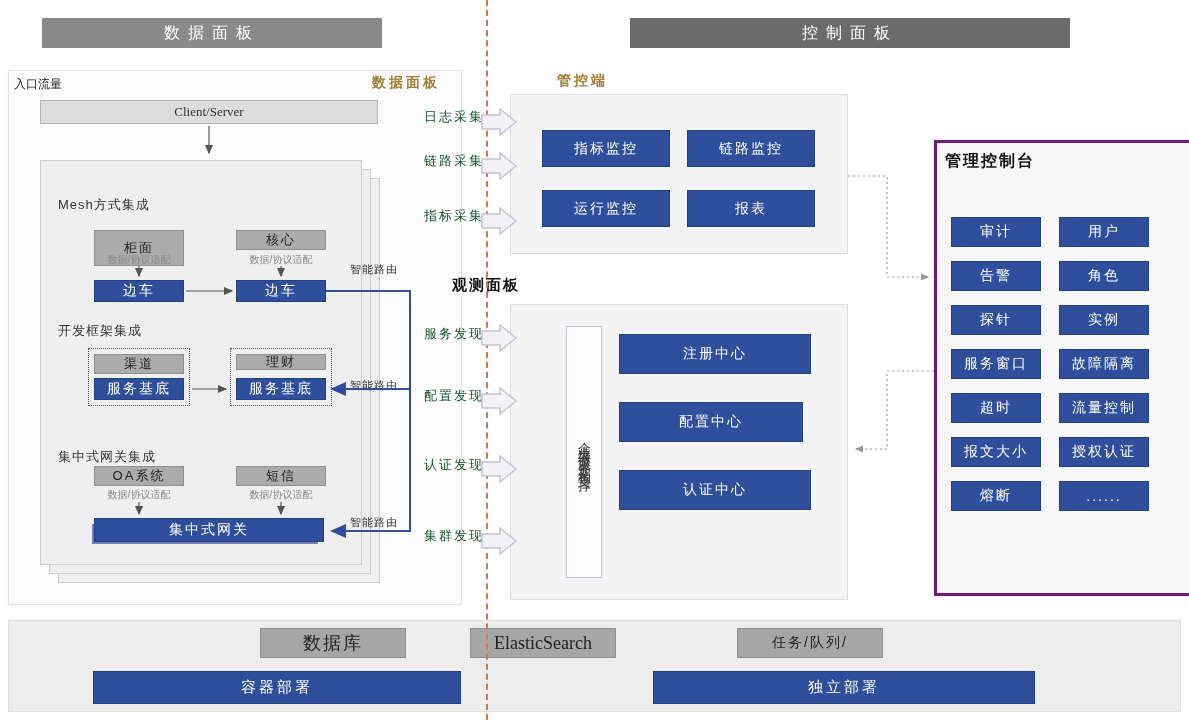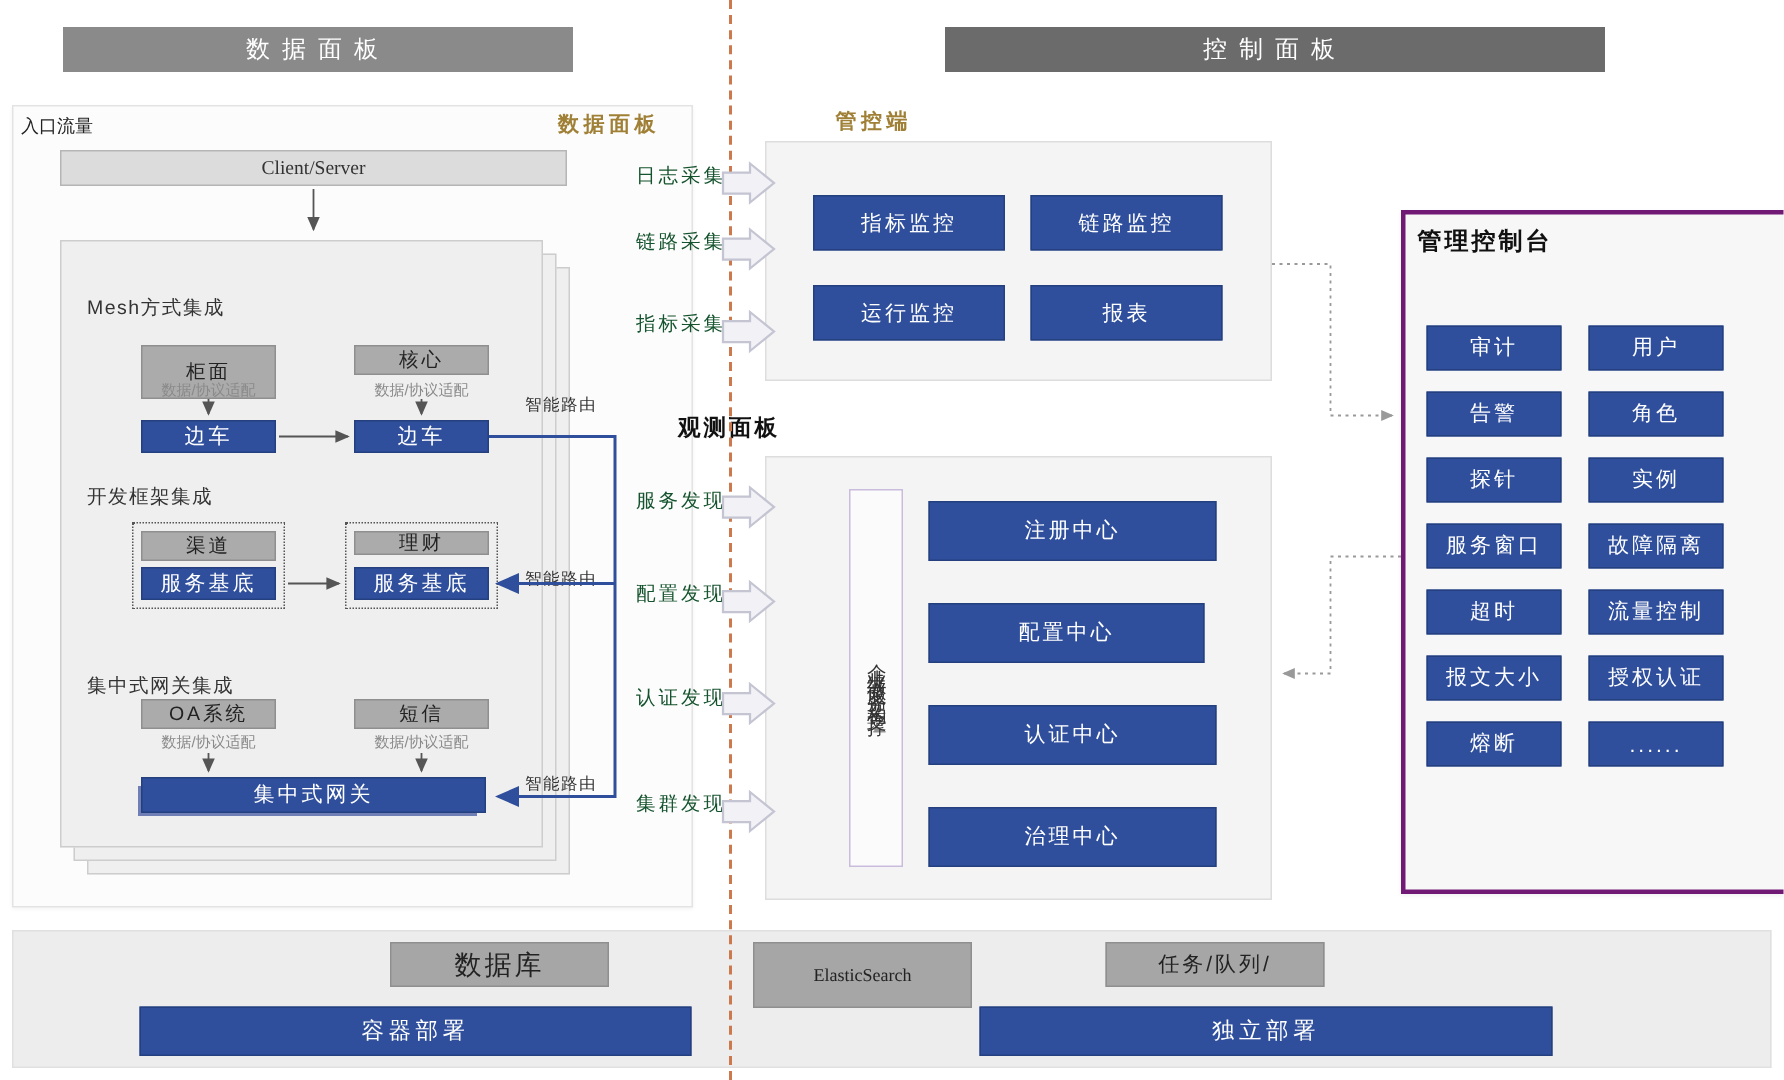--- a/index.html
+++ b/index.html
@@ -83,21 +83,20 @@
   <div class="abs btn-blue" style="left:542px;top:130px;width:128px;height:37px">指标监控</div>
   <div class="abs btn-blue" style="left:687px;top:130px;width:128px;height:37px">链路监控</div>
   <div class="abs btn-blue" style="left:542px;top:190px;width:128px;height:37px">运行监控</div>
   <div class="abs btn-blue" style="left:687px;top:190px;width:128px;height:37px">报表</div>
 
   <div class="abs panel" style="left:510px;top:304px;width:338px;height:296px"></div>
   <div class="abs vlabel" style="left:566px;top:326px;width:36px;height:252px">企业级微服务架构支撑</div>
   <div class="abs btn-blue" style="left:619px;top:334px;width:192px;height:40px">注册中心</div>
   <div class="abs btn-blue" style="left:619px;top:402px;width:184px;height:40px">配置中心</div>
   <div class="abs btn-blue" style="left:619px;top:470px;width:192px;height:40px">认证中心</div>
-  <div class="abs btn-blue" style="left:619px;top:538px;width:192px;height:40px">治理中心</div>
 
   <div class="abs" style="left:934px;top:140px;width:276px;height:456px;background:#f7f7f7;border:3px solid #701a75;box-shadow:0 1px 3px rgba(0,0,0,.06)">
     <div class="abs" style="left:8px;top:8px;font-size:16px;font-weight:bold;color:#111;letter-spacing:2px">管理控制台</div>
     <div class="abs console-grid" style="left:14px;top:74px">
       <div class="btn-blue">审计</div>
       <div class="btn-blue">用户</div>
       <div class="btn-blue">告警</div>
       <div class="btn-blue">角色</div>
       <div class="btn-blue">探针</div>
       <div class="btn-blue">实例</div>
@@ -107,21 +106,21 @@
       <div class="btn-blue">流量控制</div>
       <div class="btn-blue">报文大小</div>
       <div class="btn-blue">授权认证</div>
       <div class="btn-blue">熔断</div>
       <div class="btn-blue">......</div>
     </div>
   </div>
 
   <div class="abs" style="left:8px;top:620px;width:1173px;height:92px;background:#ededed;border:1px solid #e0e0e0"></div>
   <div class="abs box-gray" style="left:260px;top:628px;width:146px;height:30px;background:#a6a6a6;font-size:18px">数据库</div>
-  <div class="abs box-gray mono" style="left:502px;top:628px;width:146px;height:44px;background:#a6a6a6;font-size:12px">ElasticSearch</div>
+  <div class="abs box-gray mono" style="left:470px;top:628px;width:146px;height:30px;background:#a6a6a6;font-size:18px">ElasticSearch</div>
   <div class="abs box-gray" style="left:737px;top:628px;width:146px;height:30px;background:#a6a6a6;font-size:14px">任务/队列/</div>
   <div class="abs btn-blue" style="left:93px;top:671px;width:368px;height:33px;font-size:15px;letter-spacing:3px">容器部署</div>
   <div class="abs btn-blue" style="left:653px;top:671px;width:382px;height:33px;font-size:15px;letter-spacing:3px">独立部署</div>
 
   <div class="abs" style="left:486px;top:0;height:720px;border-left:2px dashed #cc7a4d"></div>
 
   <svg class="abs" width="1189" height="720" style="left:0;top:0;pointer-events:none">
     <defs>
       <marker id="mDark" markerWidth="9" markerHeight="8" refX="7" refY="3.5" orient="auto">
           <path d="M0,0L8,3.5L0,7Z" fill="#555"></path>

